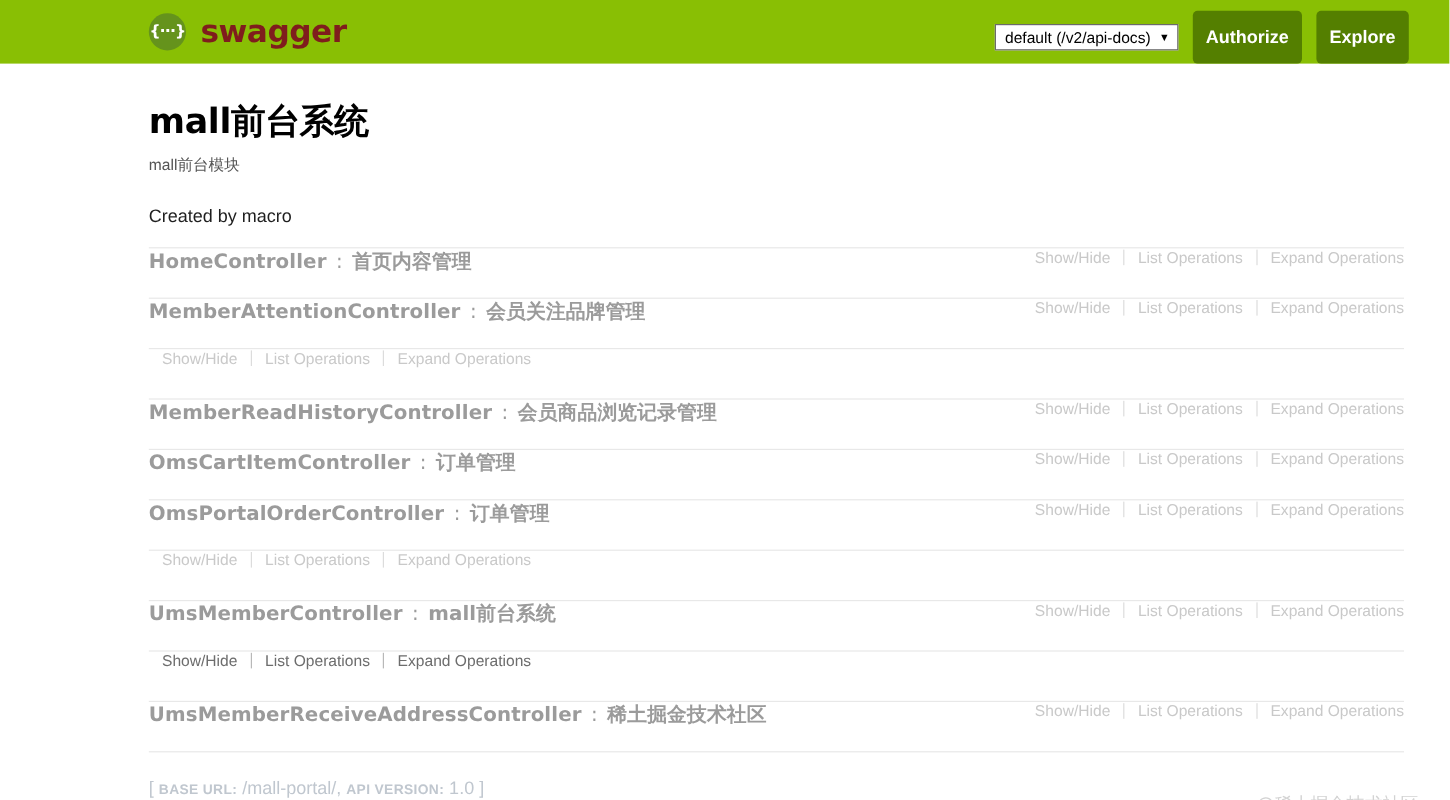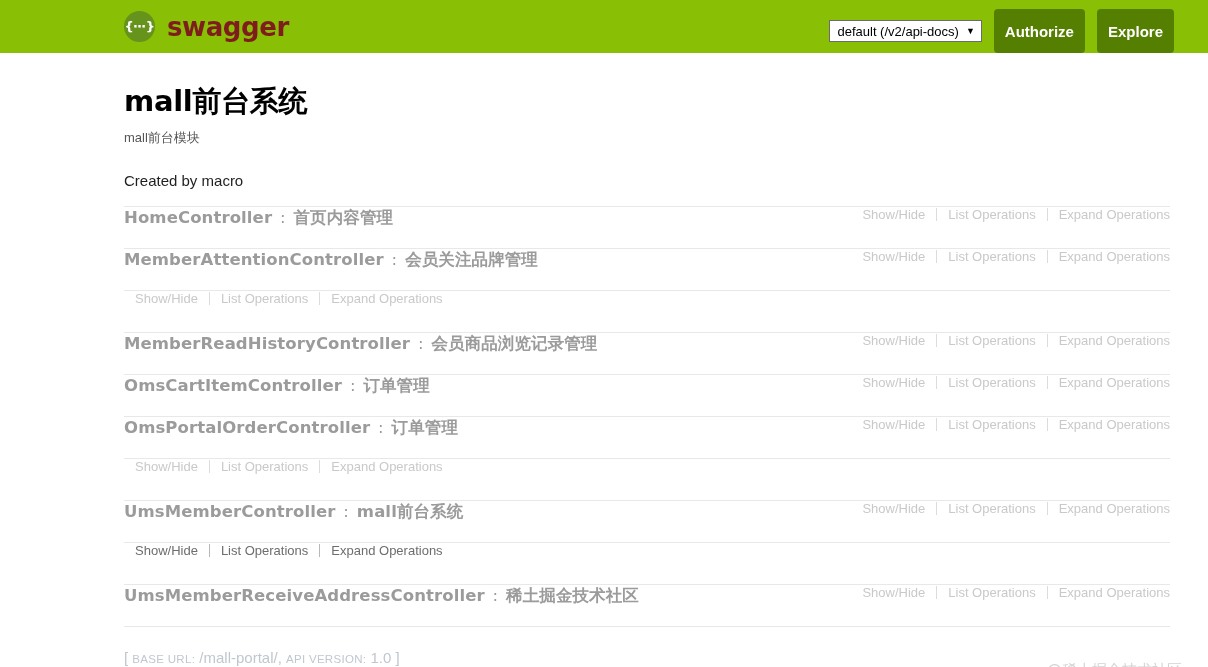--- a/index.html
+++ b/index.html
@@ -185,20 +185,21 @@
     margin-top: 22px;
     font-size: 15px;
     color: #c0c7cf;
     font-family: "Liberation Sans", sans-serif;
     white-space: nowrap;
   }
   .footer-info .lbl {
     font-size: 11.5px;
     text-transform: uppercase;
     letter-spacing: 0.3px;
+    font-weight: bold;
   }
   .watermark {
     position: absolute;
     right: 26px;
     bottom: -14px;
     color: #d3d3d3;
     font-size: 15px;
     font-family: "DejaVu Sans", sans-serif;
     white-space: nowrap;
   }

